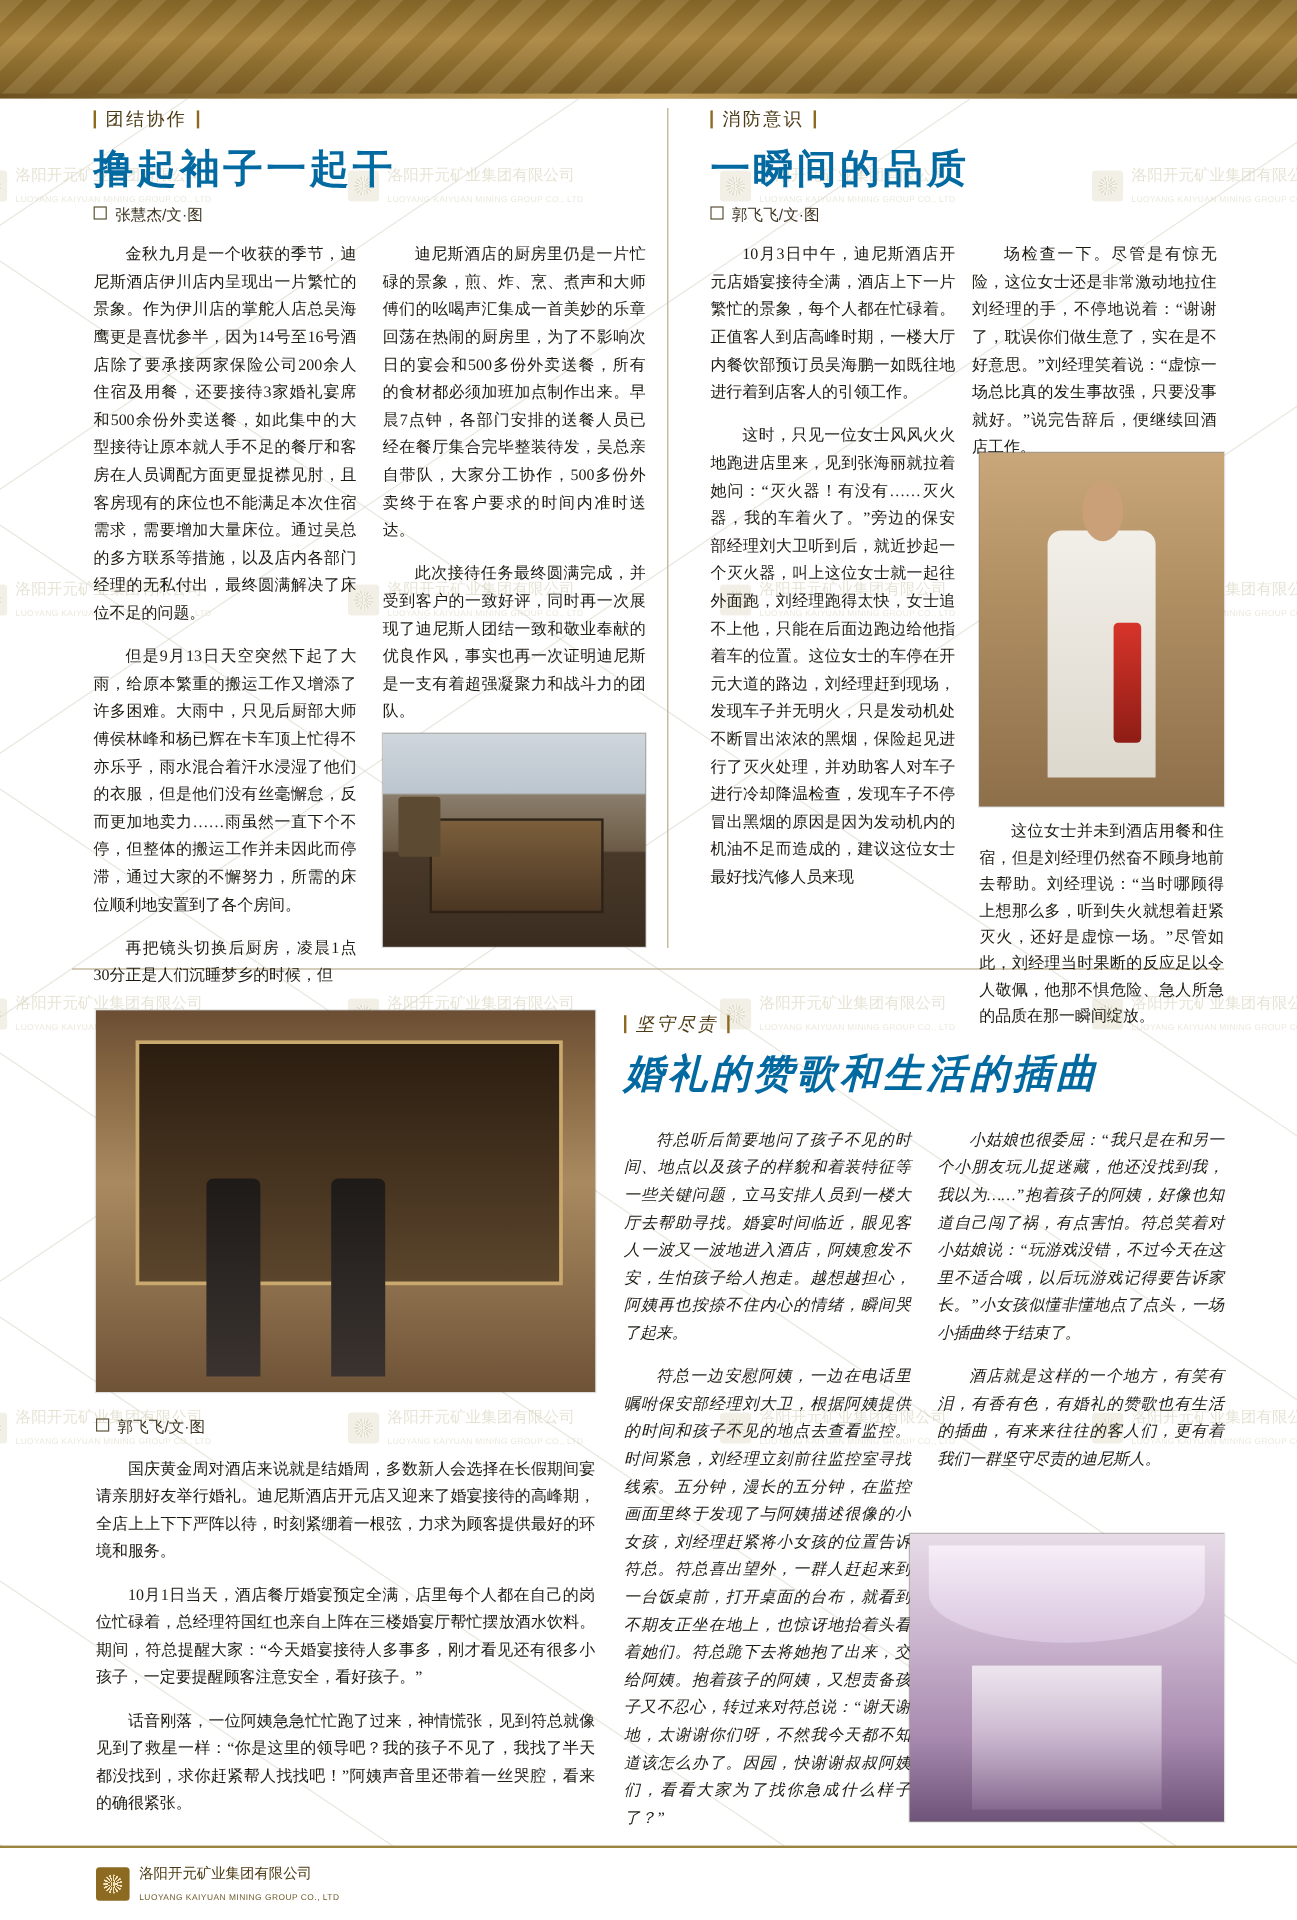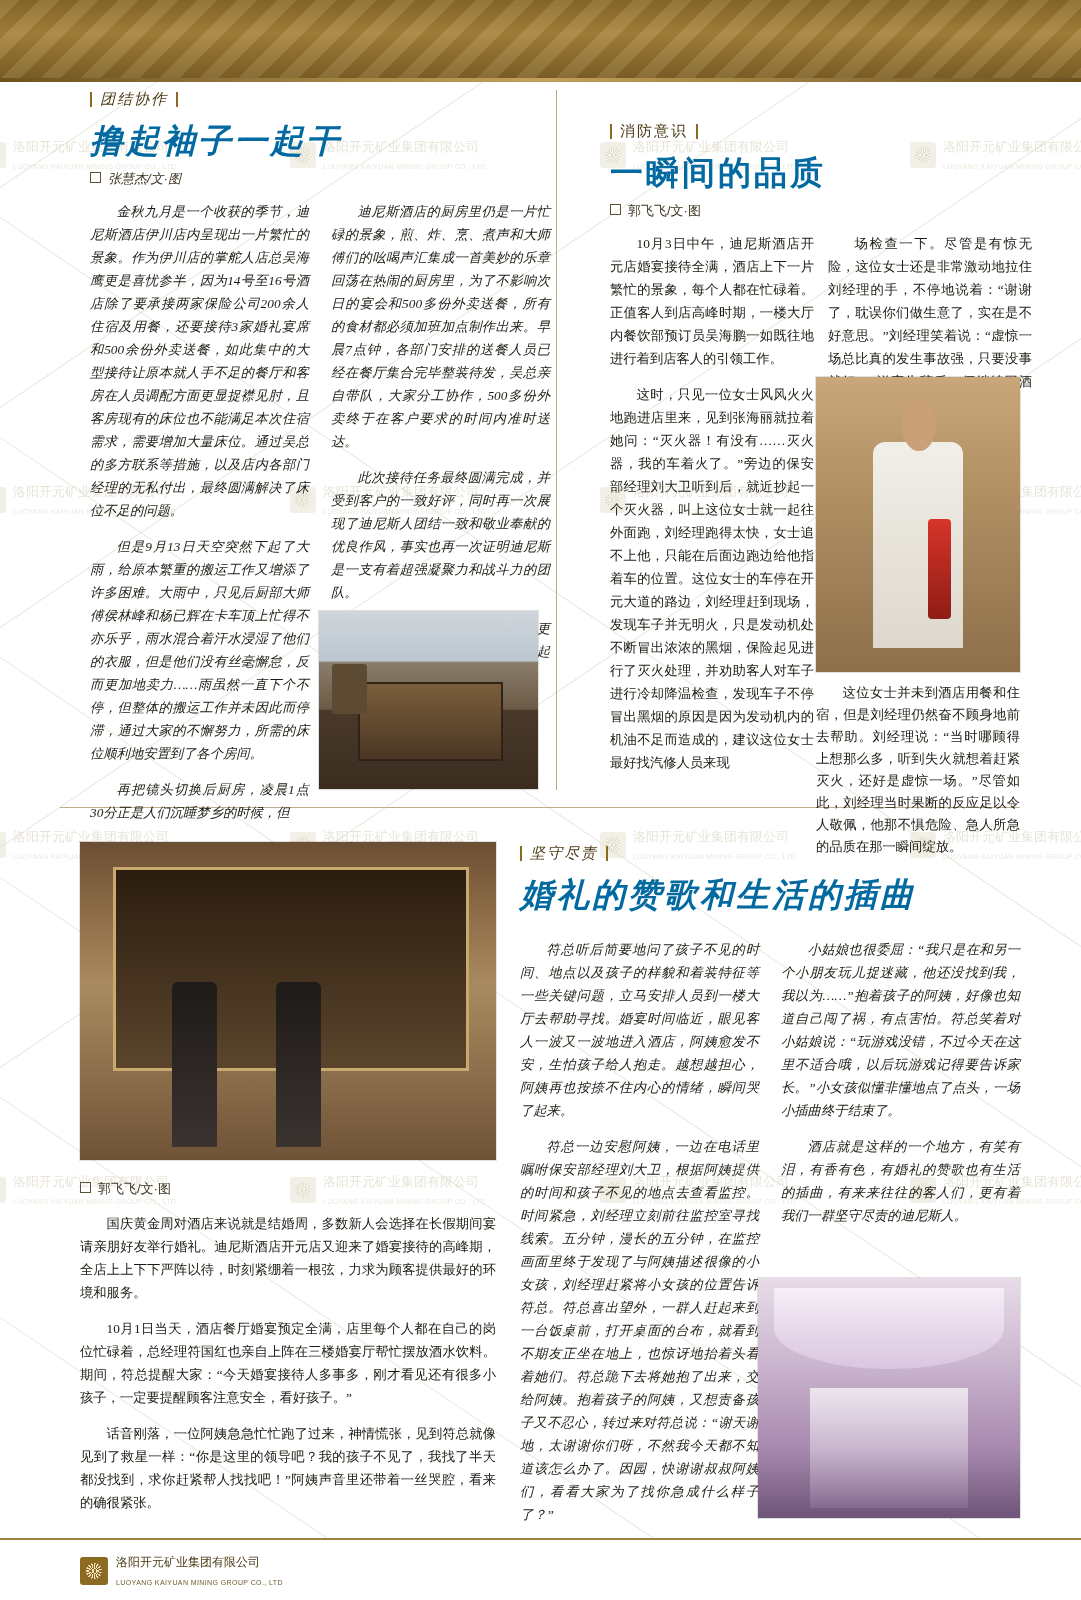--- a/index.html
+++ b/index.html
@@ -267,21 +267,21 @@
     <span><span class="wm-t1">洛阳开元矿业集团有限公司</span><br><span class="wm-t2">LUOYANG KAIYUAN MINING GROUP CO., LTD</span></span>
   </div>
 </div>
 
 <div class="page">
 
   <div class="col-rule" style="left:556px;top:8px;height:700px;"></div>
 
   <div class="hr-rule" style="left:60px;top:725px;width:960px;"></div>
 
-  <div style="position:absolute;left:90px;top:8px;width:460px;font-style:italic;">
+  <div style="position:absolute;left:78px;top:8px;width:460px;">
     <div class="kicker">团结协作</div>
     <div class="headline">撸起袖子一起干</div>
     <div class="byline">
       <span class="box"></span><span>张慧杰/文·图</span>
     </div>
     <div style="display:flex;gap:22px;margin-top:12px;">
       <div style="width:219px;">
         <p class="body">金秋九月是一个收获的季节，迪尼斯酒店伊川店内呈现出一片繁忙的景象。作为伊川店的掌舵人店总吴海鹰更是喜忧参半，因为14号至16号酒店除了要承接两家保险公司200余人住宿及用餐，还要接待3家婚礼宴席和500余份外卖送餐，如此集中的大型接待让原本就人手不足的餐厅和客房在人员调配方面更显捉襟见肘，且客房现有的床位也不能满足本次住宿需求，需要增加大量床位。通过吴总的多方联系等措施，以及店内各部门经理的无私付出，最终圆满解决了床位不足的问题。</p>
         <p class="body">但是9月13日天空突然下起了大雨，给原本繁重的搬运工作又增添了许多困难。大雨中，只见后厨部大师傅侯林峰和杨已辉在卡车顶上忙得不亦乐乎，雨水混合着汗水浸湿了他们的衣服，但是他们没有丝毫懈怠，反而更加地卖力……雨虽然一直下个不停，但整体的搬运工作并未因此而停滞，通过大家的不懈努力，所需的床位顺利地安置到了各个房间。</p>
         <p class="body">再把镜头切换后厨房，凌晨1点30分正是人们沉睡梦乡的时候，但</p>
@@ -291,21 +291,21 @@
         <p class="body">此次接待任务最终圆满完成，并受到客户的一致好评，同时再一次展现了迪尼斯人团结一致和敬业奉献的优良作风，事实也再一次证明迪尼斯是一支有着超强凝聚力和战斗力的团队。</p>
         <p class="body">迪尼斯家人们，为了实现我们更加美好的酒店梦，开元梦！大家一起撸起袖子加油干！</p>
       </div>
     </div>
   </div>
 
   <div class="photo" style="left:319px;top:529px;width:219px;height:178px;">
     <div class="ph-truck"></div>
   </div>
 
-  <div style="position:absolute;left:610px;top:8px;width:430px;margin-top:32px;">
+  <div style="position:absolute;left:592px;top:8px;width:430px;">
     <div class="kicker">消防意识</div>
     <div class="headline">一瞬间的品质</div>
     <div class="byline">
       <span class="box"></span><span>郭飞飞/文·图</span>
     </div>
     <div style="display:flex;gap:14px;margin-top:12px;">
       <div style="width:204px;">
         <p class="body">10月3日中午，迪尼斯酒店开元店婚宴接待全满，酒店上下一片繁忙的景象，每个人都在忙碌着。正值客人到店高峰时期，一楼大厅内餐饮部预订员吴海鹏一如既往地进行着到店客人的引领工作。</p>
         <p class="body">这时，只见一位女士风风火火地跑进店里来，见到张海丽就拉着她问：“灭火器！有没有……灭火器，我的车着火了。”旁边的保安部经理刘大卫听到后，就近抄起一个灭火器，叫上这位女士就一起往外面跑，刘经理跑得太快，女士追不上他，只能在后面边跑边给他指着车的位置。这位女士的车停在开元大道的路边，刘经理赶到现场，发现车子并无明火，只是发动机处不断冒出浓浓的黑烟，保险起见进行了灭火处理，并劝助客人对车子进行冷却降温检查，发现车子不停冒出黑烟的原因是因为发动机内的机油不足而造成的，建议这位女士最好找汽修人员来现</p>
       </div>

